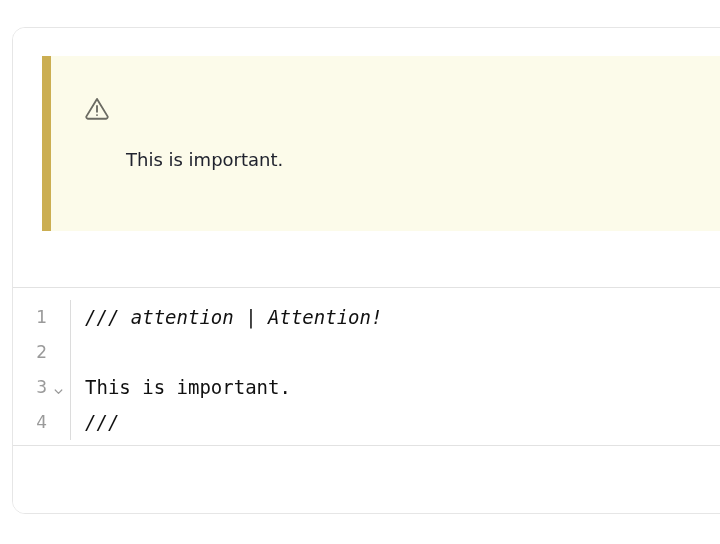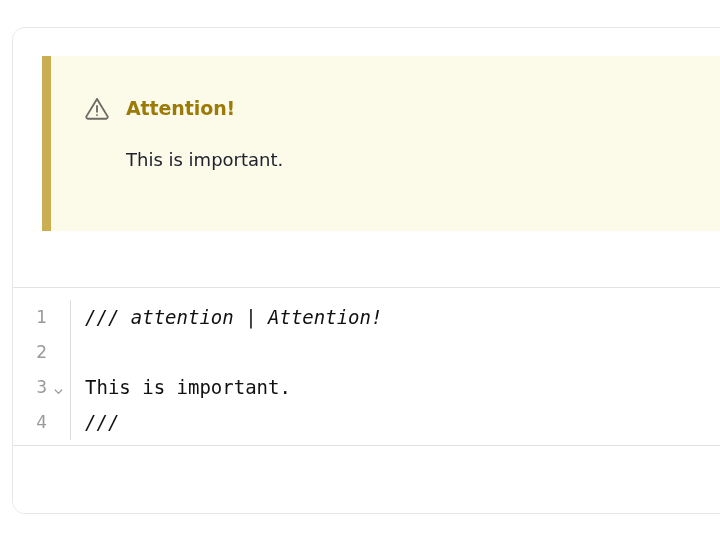--- a/index.html
+++ b/index.html
@@ -185,21 +185,20 @@
     <div class="callout">
 
       <div class="callout-title-row">
         <span>
           <svg class="warn-icon" viewBox="0 0 24 24" fill="none" stroke="#6b6b63" stroke-width="1.6" stroke-linecap="round" stroke-linejoin="round">
             <path d="M12 4.2 L21.2 19.4 A1.6 1.6 0 0 1 19.8 21.2 L4.2 21.2 A1.6 1.6 0 0 1 2.8 19.4 Z"></path>
             <line x1="12" y1="10.2" x2="12" y2="15.2"></line>
             <circle cx="12" cy="18.1" r="0.85" fill="#6b6b63" stroke="none"></circle>
           </svg>
         </span>
-        <span class="callout-title">Attention!</span>
       </div>
 
       <div class="callout-body">This is important.</div>
 
     </div>
   </div>
 
   <div class="hrule"></div>
 
   <div class="editor-pane">

